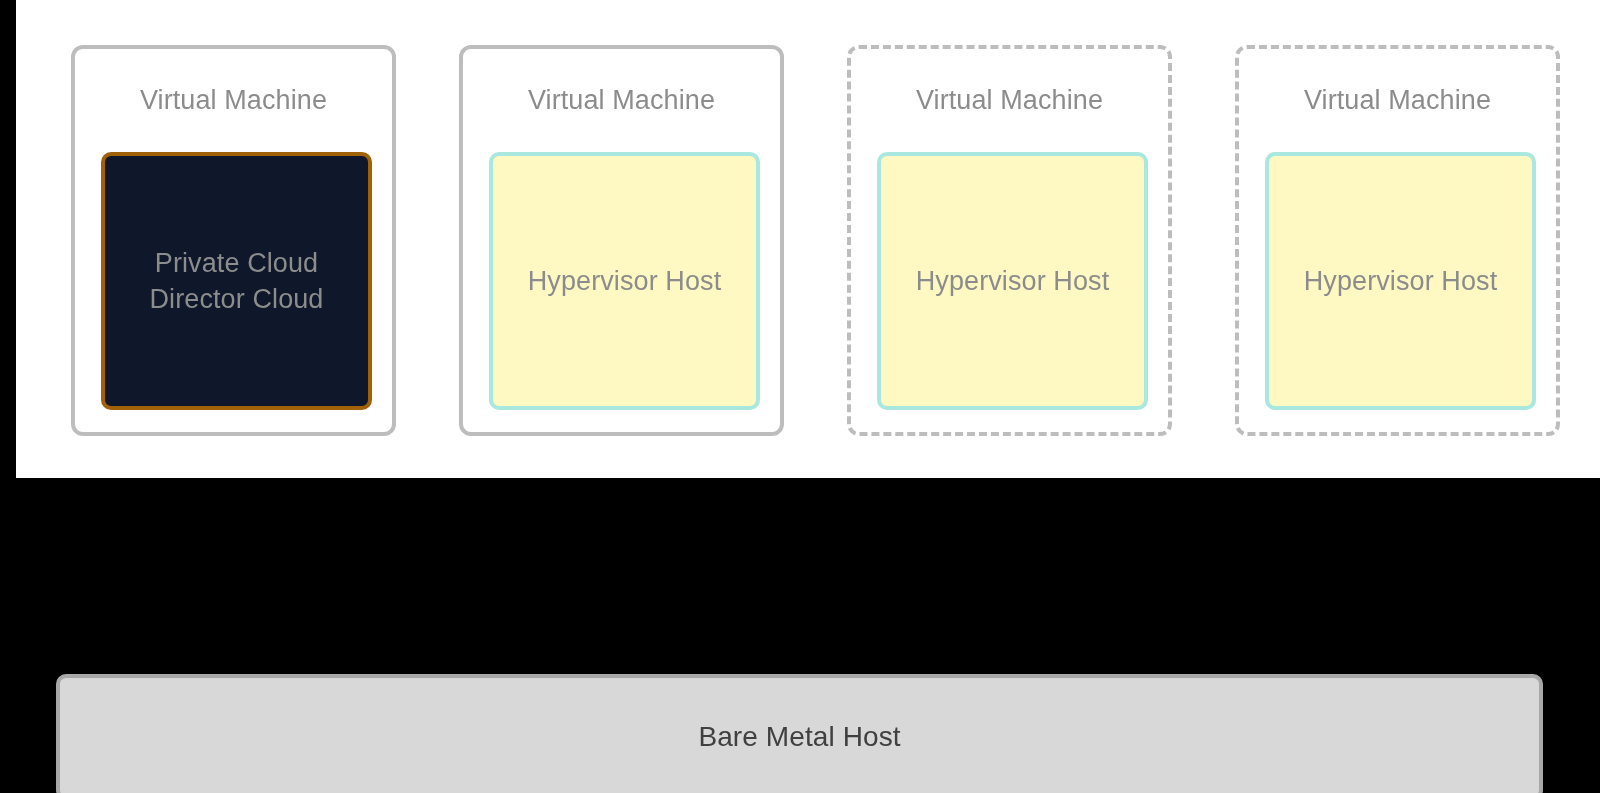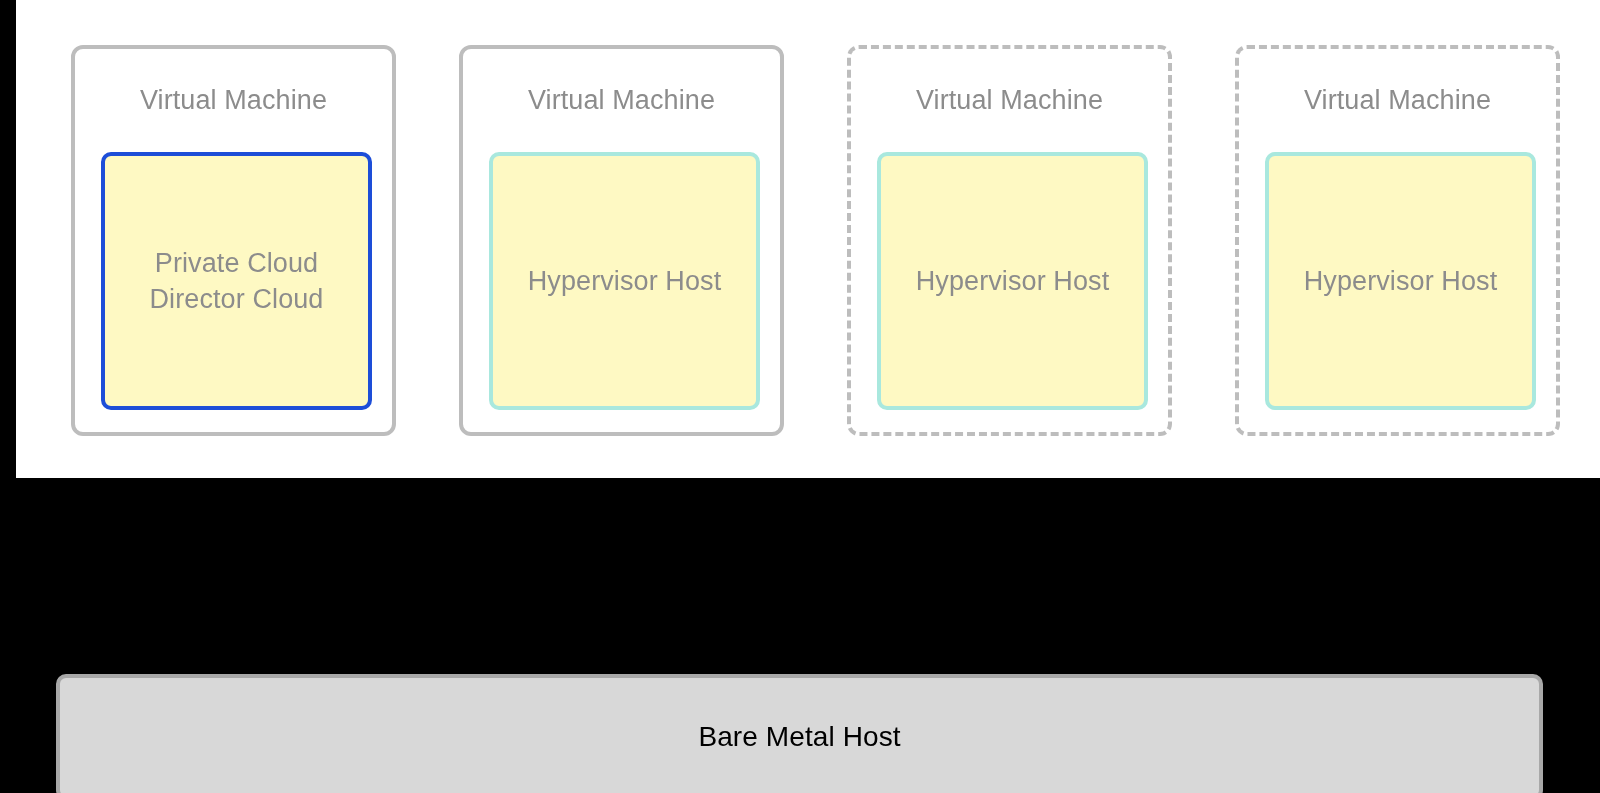--- a/index.html
+++ b/index.html
@@ -76,22 +76,22 @@
     width: 271px;
     height: 258px;
     box-sizing: border-box;
     border-radius: 10px;
     display: flex;
     align-items: center;
     justify-content: center;
     text-align: center;
   }
   .host-box.blue {
-    background: #fef9c3;
-    border: 4px solid #1d4ed8;
+    background: #0f172a;
+    border: 4px solid #a16207;
   }
   .host-box.teal {
     background: #fef9c3;
     border: 4px solid #a9e8de;
   }
   .host-label {
     font-size: 27px;
     line-height: 1.35;
     color: #8c8c8c;
     letter-spacing: 0.1px;
@@ -129,21 +129,21 @@
     box-sizing: border-box;
     background: #d8d8d8;
     border: 4px solid #a8a8a8;
     border-radius: 10px;
     display: flex;
     align-items: center;
     justify-content: center;
   }
   .baremetal-label {
     font-size: 28px;
-    color: #000000;
+    color: #404040;
     letter-spacing: 0.1px;
     white-space: nowrap;
   }
 </style>
 </head>
 <body>
 
 <div id="stage">
 
   <div class="vm-band">

